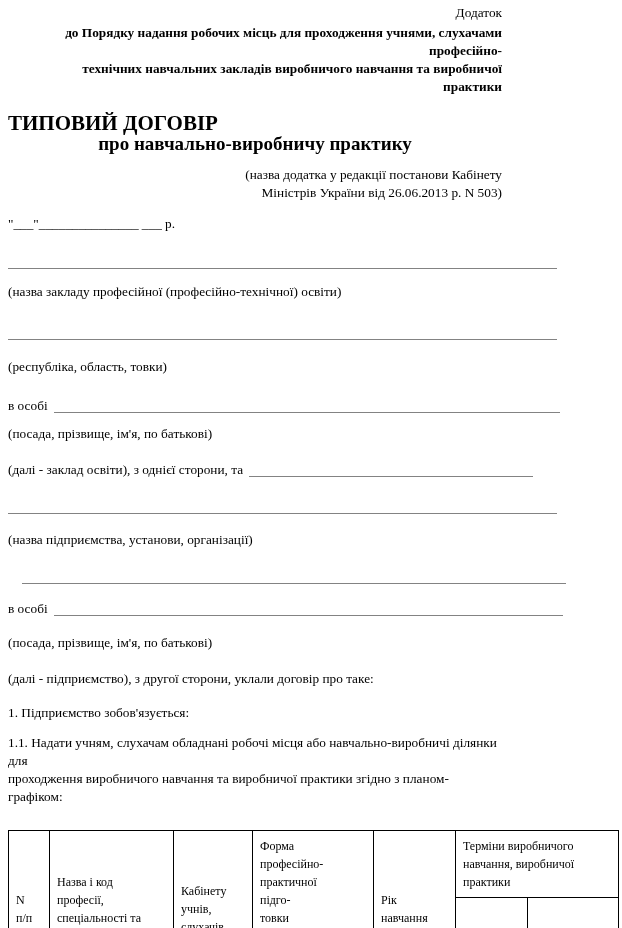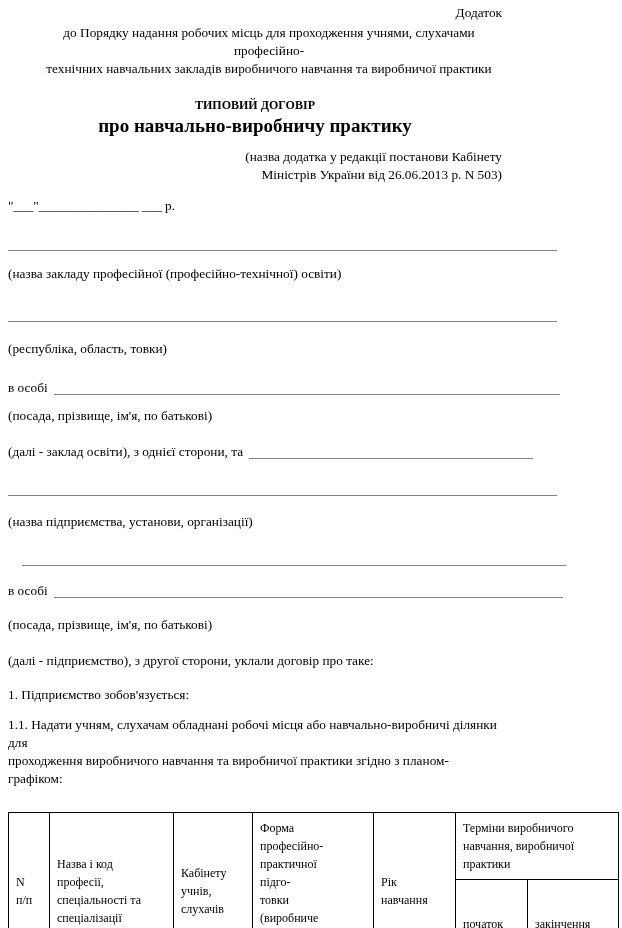--- a/index.html
+++ b/index.html
@@ -24,29 +24,29 @@
   .line { line-height: 18px; }
   .pre { white-space: pre-line; }
 
   .appendix-label {
     text-align: right;
     line-height: 18px;
   }
   .appendix-text {
     margin-top: 2px;
     padding-left: 28px;
-    text-align: center;
+    text-align: right;
     white-space: pre-line;
     line-height: 18px;
+    font-weight: bold;
   }
   .doc-title {
     margin-top: 17px;
-    text-align: center;
     font-weight: bold;
-    font-size: 12px;
+    font-size: 21px;
     line-height: 20px;
   }
   .doc-subtitle {
     margin-top: 1px;
     text-align: center;
     font-weight: bold;
     font-size: 19px;
     line-height: 19px;
   }
   .revision-note {

